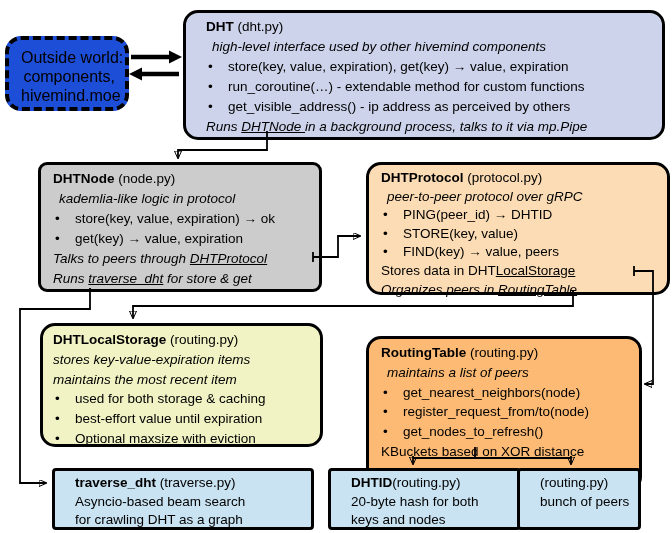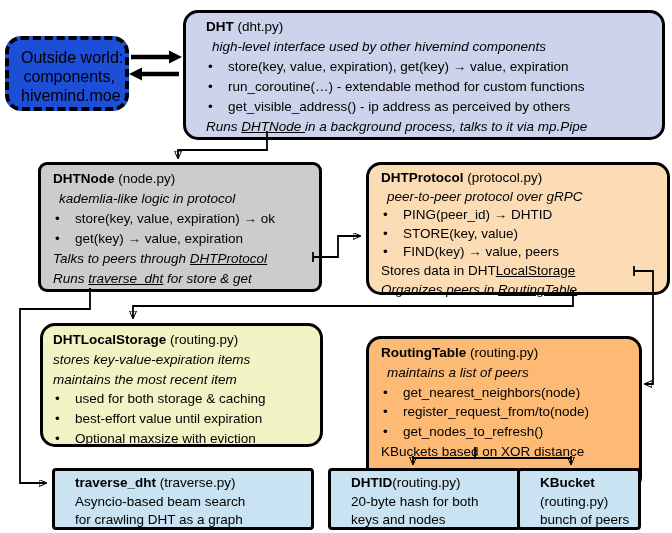--- a/index.html
+++ b/index.html
@@ -94,21 +94,20 @@
       <div class="line center"><span>for crawling DHT as a graph</span></div>
     </div>
 
   <div class="box square" style="left: 328px; top: 468px; width: 193px; height: 62px; background: rgb(201, 227, 242);">
       <div class="line center"><span class="b">DHTID</span><span>(routing.py)</span></div>
       <div class="line center"><span>20-byte hash for both</span></div>
       <div class="line center"><span>keys and nodes</span></div>
     </div>
 
   <div class="box square" style="left: 517px; top: 468px; width: 124px; height: 62px; background: rgb(201, 227, 242);">
-      <div class="line center"><span class="b">KBucket</span></div>
       <div class="line center"><span>(routing.py)</span></div>
       <div class="line center"><span>bunch of peers</span></div>
     </div>
 
   <svg id="wires" viewBox="0 0 672 533">
     <defs>
       <marker id="arr" markerUnits="userSpaceOnUse" markerWidth="9" markerHeight="8" refX="7" refY="3.5" orient="auto">
         <path class="head" d="M0,0 L8,3.5 L0,7 z"></path>
       </marker>
     </defs>

